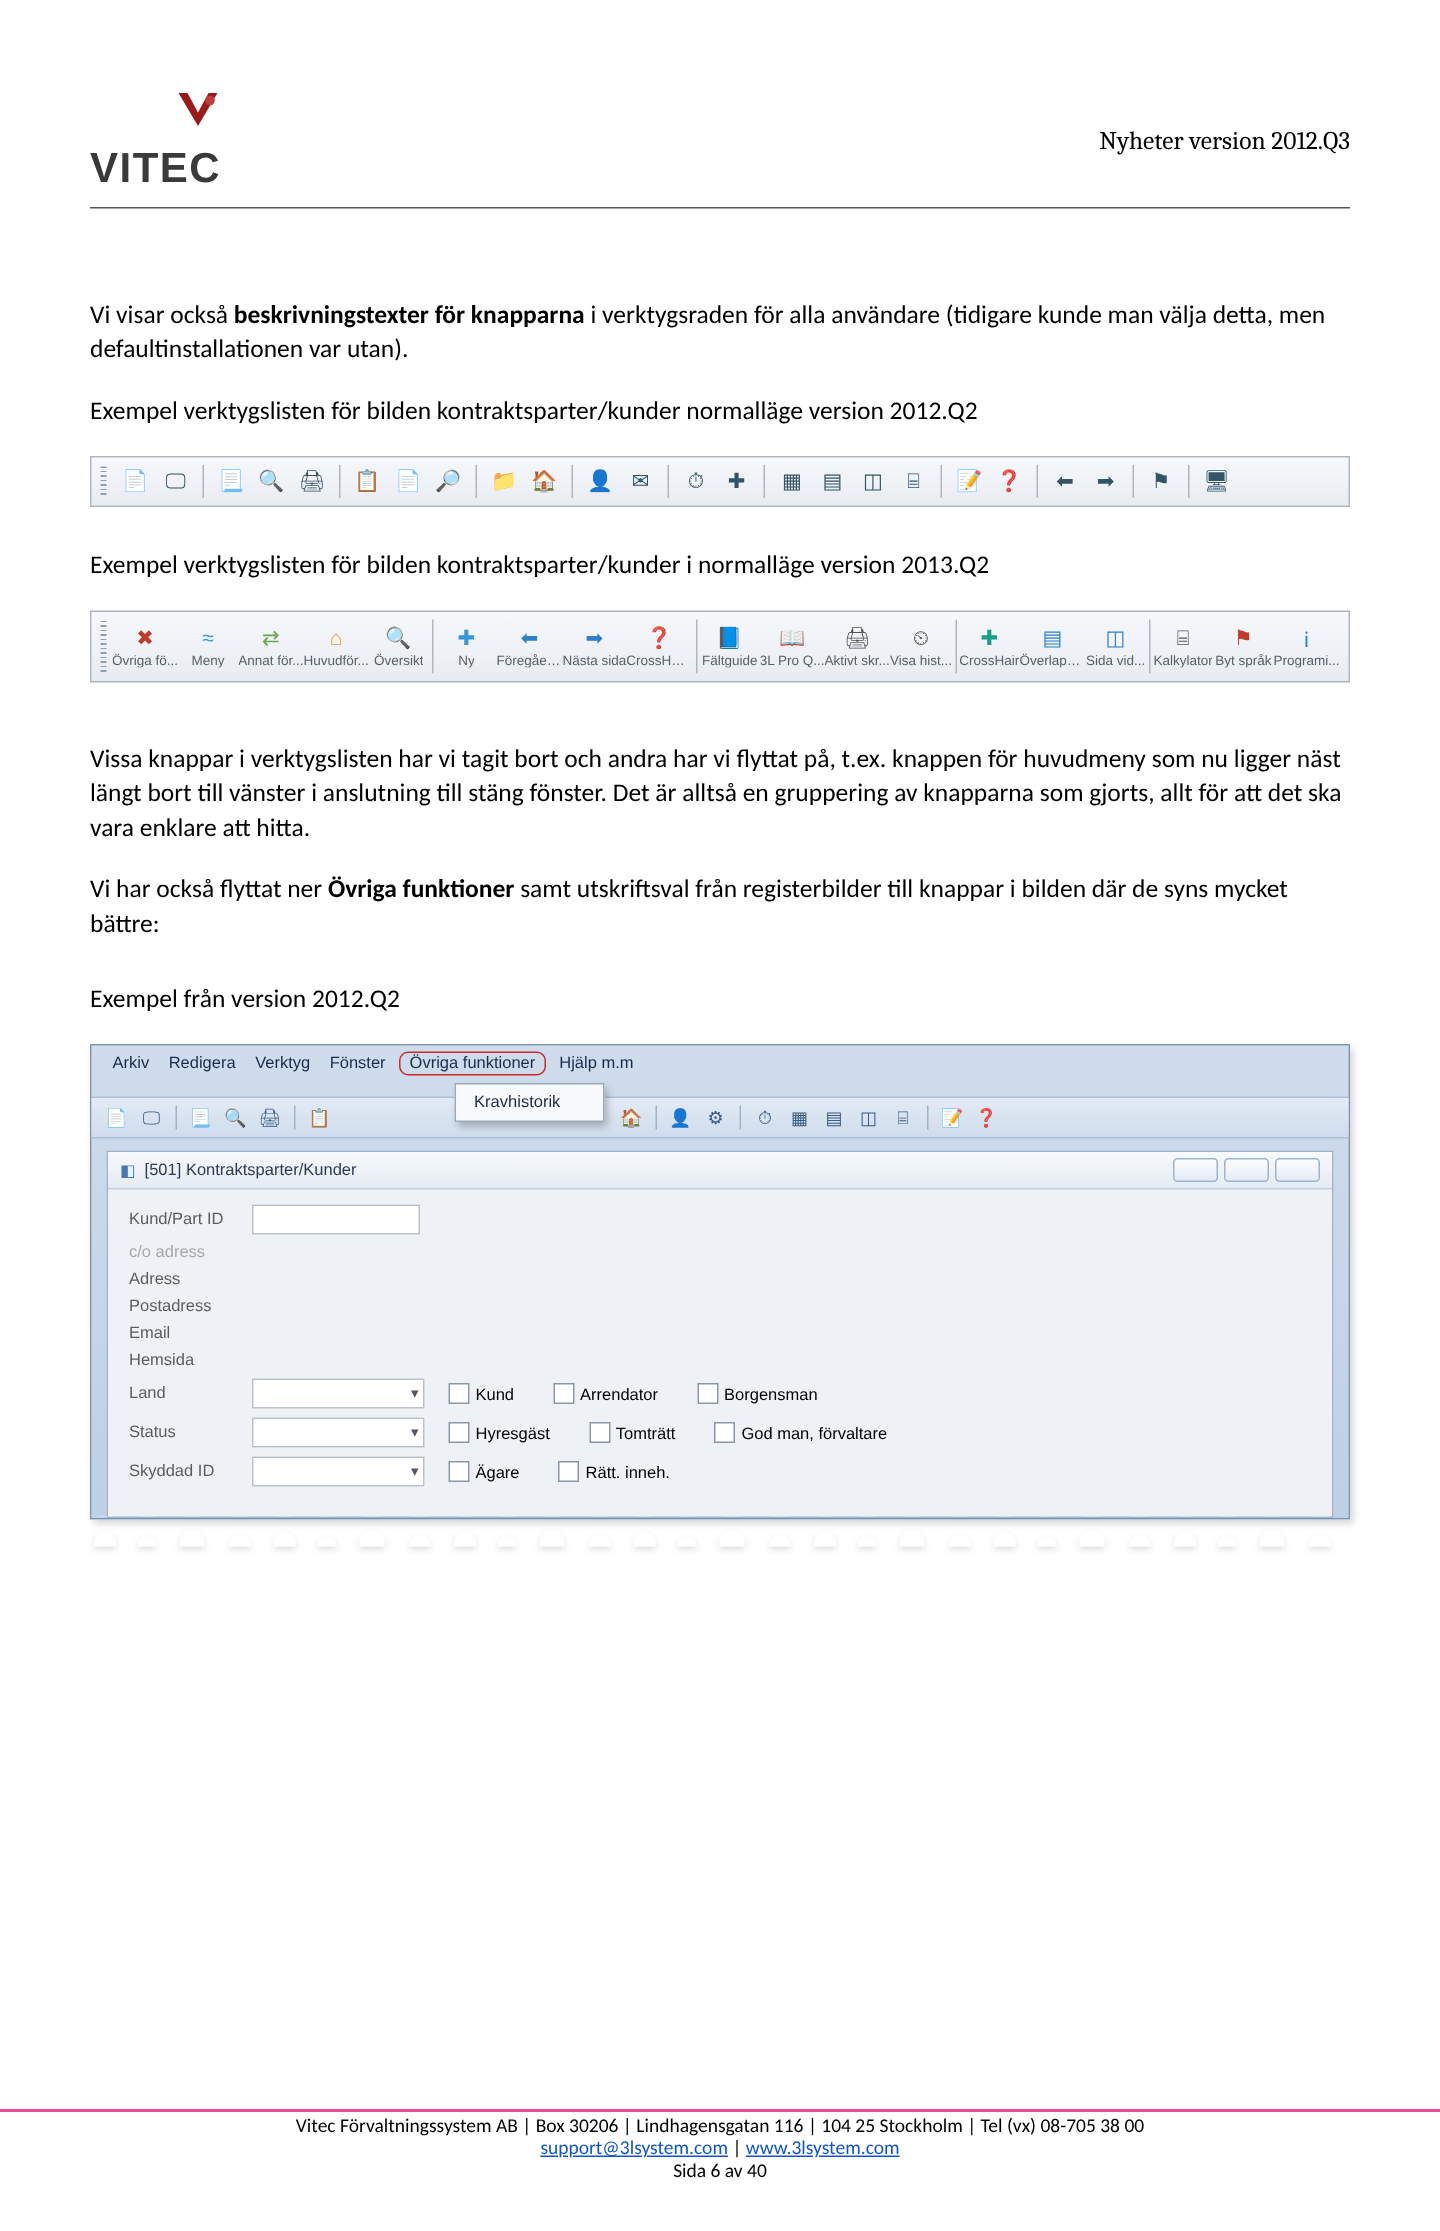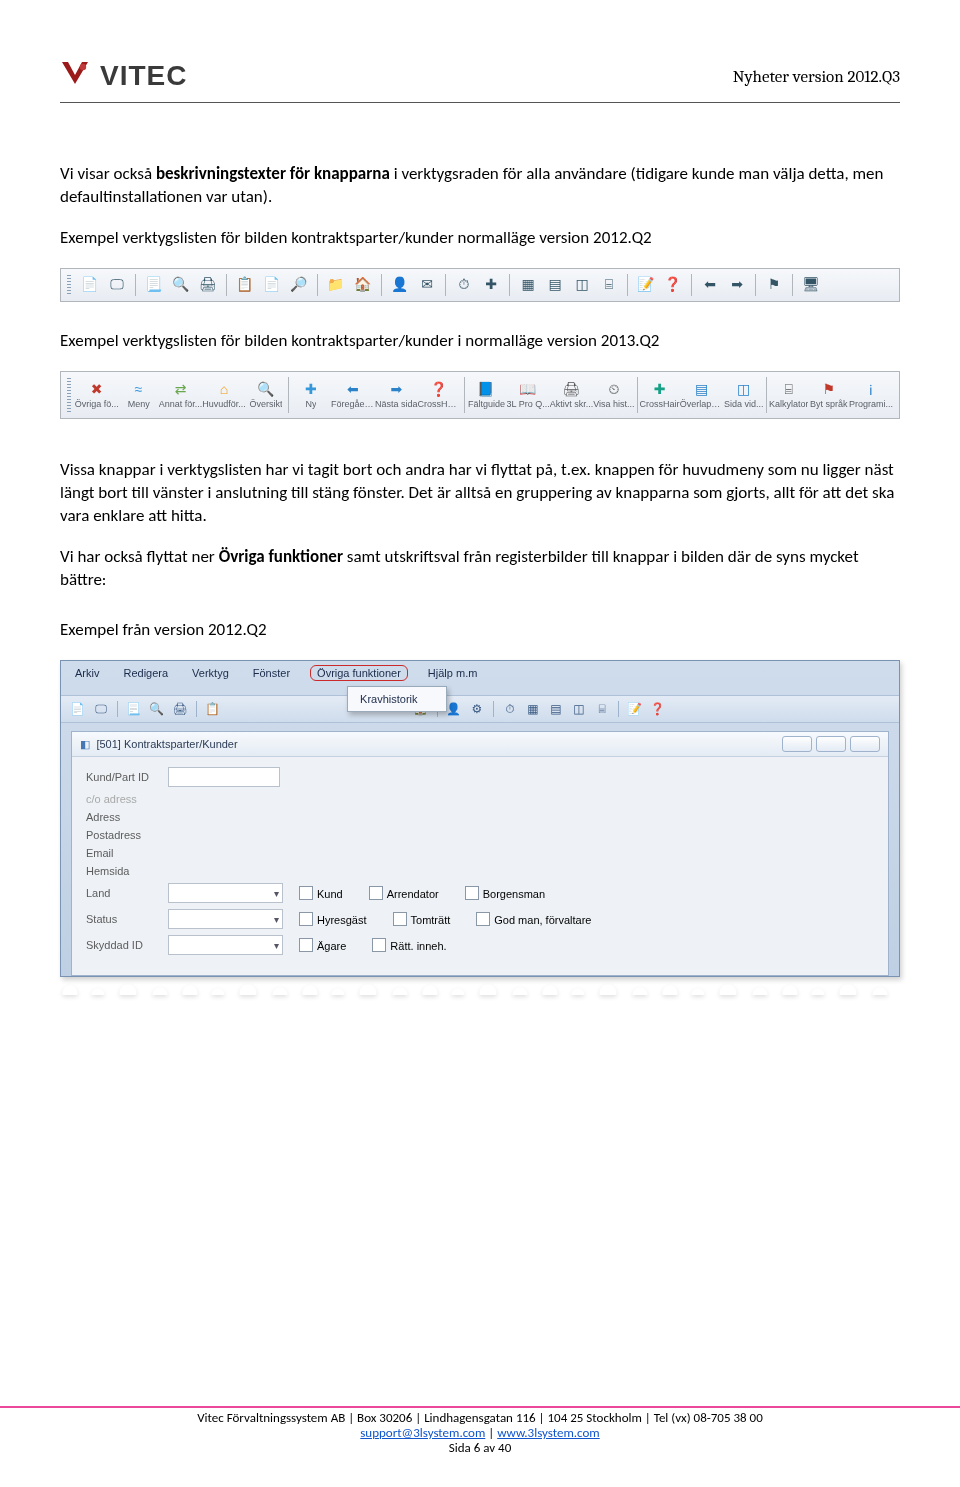--- a/index.html
+++ b/index.html
@@ -16,22 +16,23 @@
   }
   .header-row {
     display: flex;
     justify-content: space-between;
     align-items: center;
     margin-bottom: 8px;
     padding-bottom: 2px;
   }
   .logo {
     display: flex;
-    align-items: flex-start;
+    align-items: flex-end;
     gap: 10px;
+    flex-direction: column;
   }
   .logo-mark {
     width: 30px;
     height: 26px;
   }
   .logo-text {
     font-size: 28px;
     font-weight: 700;
     letter-spacing: 1px;
     font-family: Arial, sans-serif;
@@ -137,21 +138,21 @@
     background: linear-gradient(#cfdcec, #bfd0e4);
     padding: 0;
     font-family: Tahoma, Arial, sans-serif;
     font-size: 11px;
     box-shadow: 2px 3px 5px rgba(0,0,0,.18);
     position: relative;
   }
   .menubar {
     display: flex;
     align-items: flex-end;
-    gap: 16px;
+    gap: 5px;
     padding: 4px 10px;
     color: #1b2a4a;
   }
   .menuitem {
     position: relative;
     padding: 2px 4px;
   }
   .menuitem.highlight {
     border: 1.5px solid #cc2a2a;
     border-radius: 6px;

